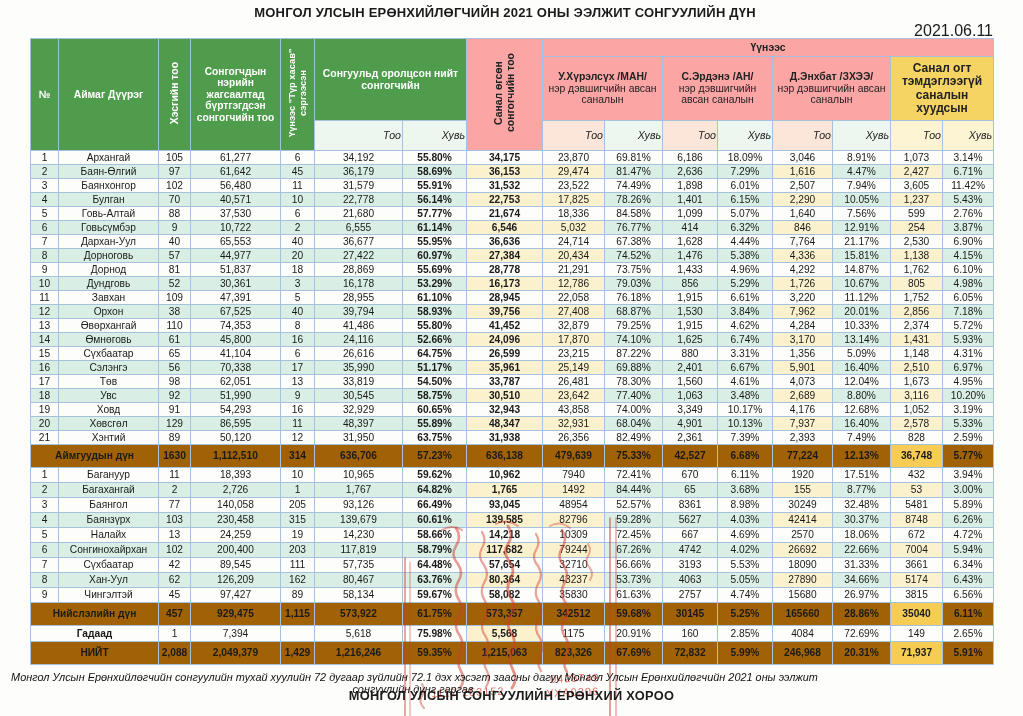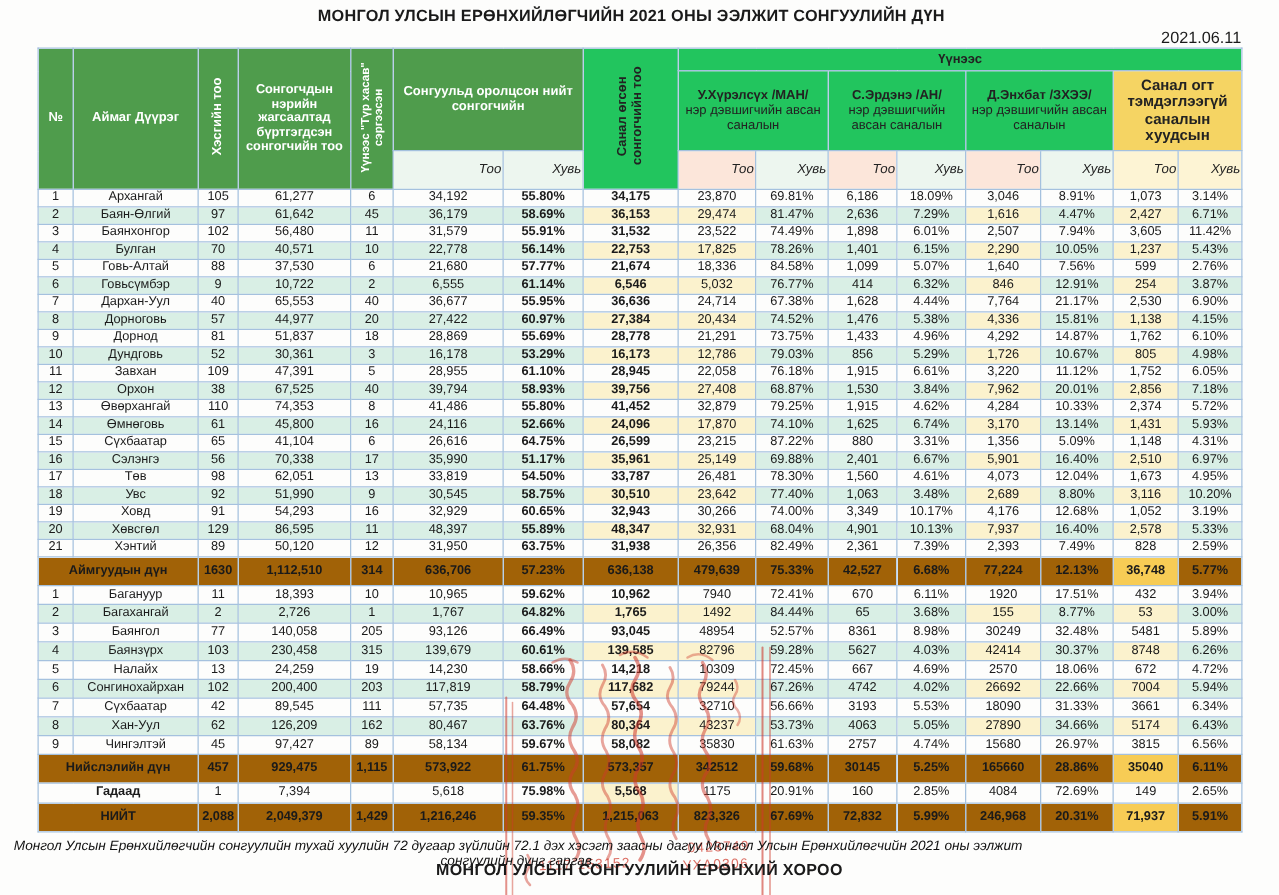--- a/index.html
+++ b/index.html
@@ -2,31 +2,31 @@
 <html><head>
 <meta charset="utf-8">
 <style>
   html,body{margin:0;padding:0;}
   body{
     width:1023px;height:716px;position:relative;overflow:hidden;
     background:#fdfdfc;font-family:"Liberation Sans",sans-serif;color:#1a1a1a;
   }
   .page-title{position:absolute;top:5px;left:0;width:1010px;text-align:center;
     font-size:13px;font-weight:700;letter-spacing:.2px;}
-  .date{position:absolute;top:22px;right:30px;font-size:13px;}
+  .date{position:absolute;top:22px;right:30px;font-size:16px;}
   .tbl-wrap{position:absolute;top:38px;left:30px;}
   table{border-collapse:collapse;table-layout:fixed;width:963px;border:1.5px solid #7c7c7c;}
   th,td{border:1px solid #a5c1de;text-align:center;vertical-align:middle;
     padding:0 1px;overflow:hidden;font-size:10.2px;line-height:1.12;}
   thead tr.h1{height:18px;} thead tr.h2{height:64px;} thead tr.h3{height:30px;}
   tr.aimag{height:14px;} tr.city{height:15px;} tr.tot{height:23px;} tr.foreign{height:16px;}
   td{white-space:nowrap;}
   .b{font-weight:700;}
   .hgreen{background:#4f9c4c;color:#fff;font-weight:700;font-size:10.4px;}
-  .hsal{background:#22c55e;font-weight:700;font-size:10.4px;color:#222;}
+  .hsal{background:#fca5a5;font-weight:700;font-size:10.4px;color:#222;}
   .hgold{background:#f5d463;font-weight:700;font-size:12px;color:#222;}
   .hsub{font-style:italic;font-weight:400;font-size:10.6px;color:#222;text-align:right;}
   .sub-mint{background:#edf6ef;} .sub-pink{background:#fce6da;} .sub-yel{background:#fdf4d4;}
   th.vert span{writing-mode:vertical-rl;transform:rotate(180deg);display:inline-block;
     line-height:1.15;max-height:108px;}
   .bg-c{background:#d9efe5;} .bg-y{background:#fbf2cd;}
   .bg-g{background:#a16207;} .bg-s{background:#a16207;} .bg-o{background:#f7cc55;}
   .footer-note{position:absolute;top:671px;left:0;width:829px;text-align:center;
     font-style:italic;font-size:10.9px;color:#111;}
   .footer-org{position:absolute;top:688px;left:0;width:1023px;text-align:center;
@@ -427,21 +427,21 @@
         </tr>
         <tr class="aimag">
           <td>19</td>
           <td>Ховд</td>
           <td>91</td>
           <td>54,293</td>
           <td>16</td>
           <td>32,929</td>
           <td class="b">60.65%</td>
           <td class="b">32,943</td>
-          <td>30,266</td>
+          <td>43,858</td>
           <td>74.00%</td>
           <td>3,349</td>
           <td>10.17%</td>
           <td>4,176</td>
           <td>12.68%</td>
           <td>1,052</td>
           <td>3.19%</td>
         </tr>
         <tr class="aimag">
           <td class="bg-c">20</td>

